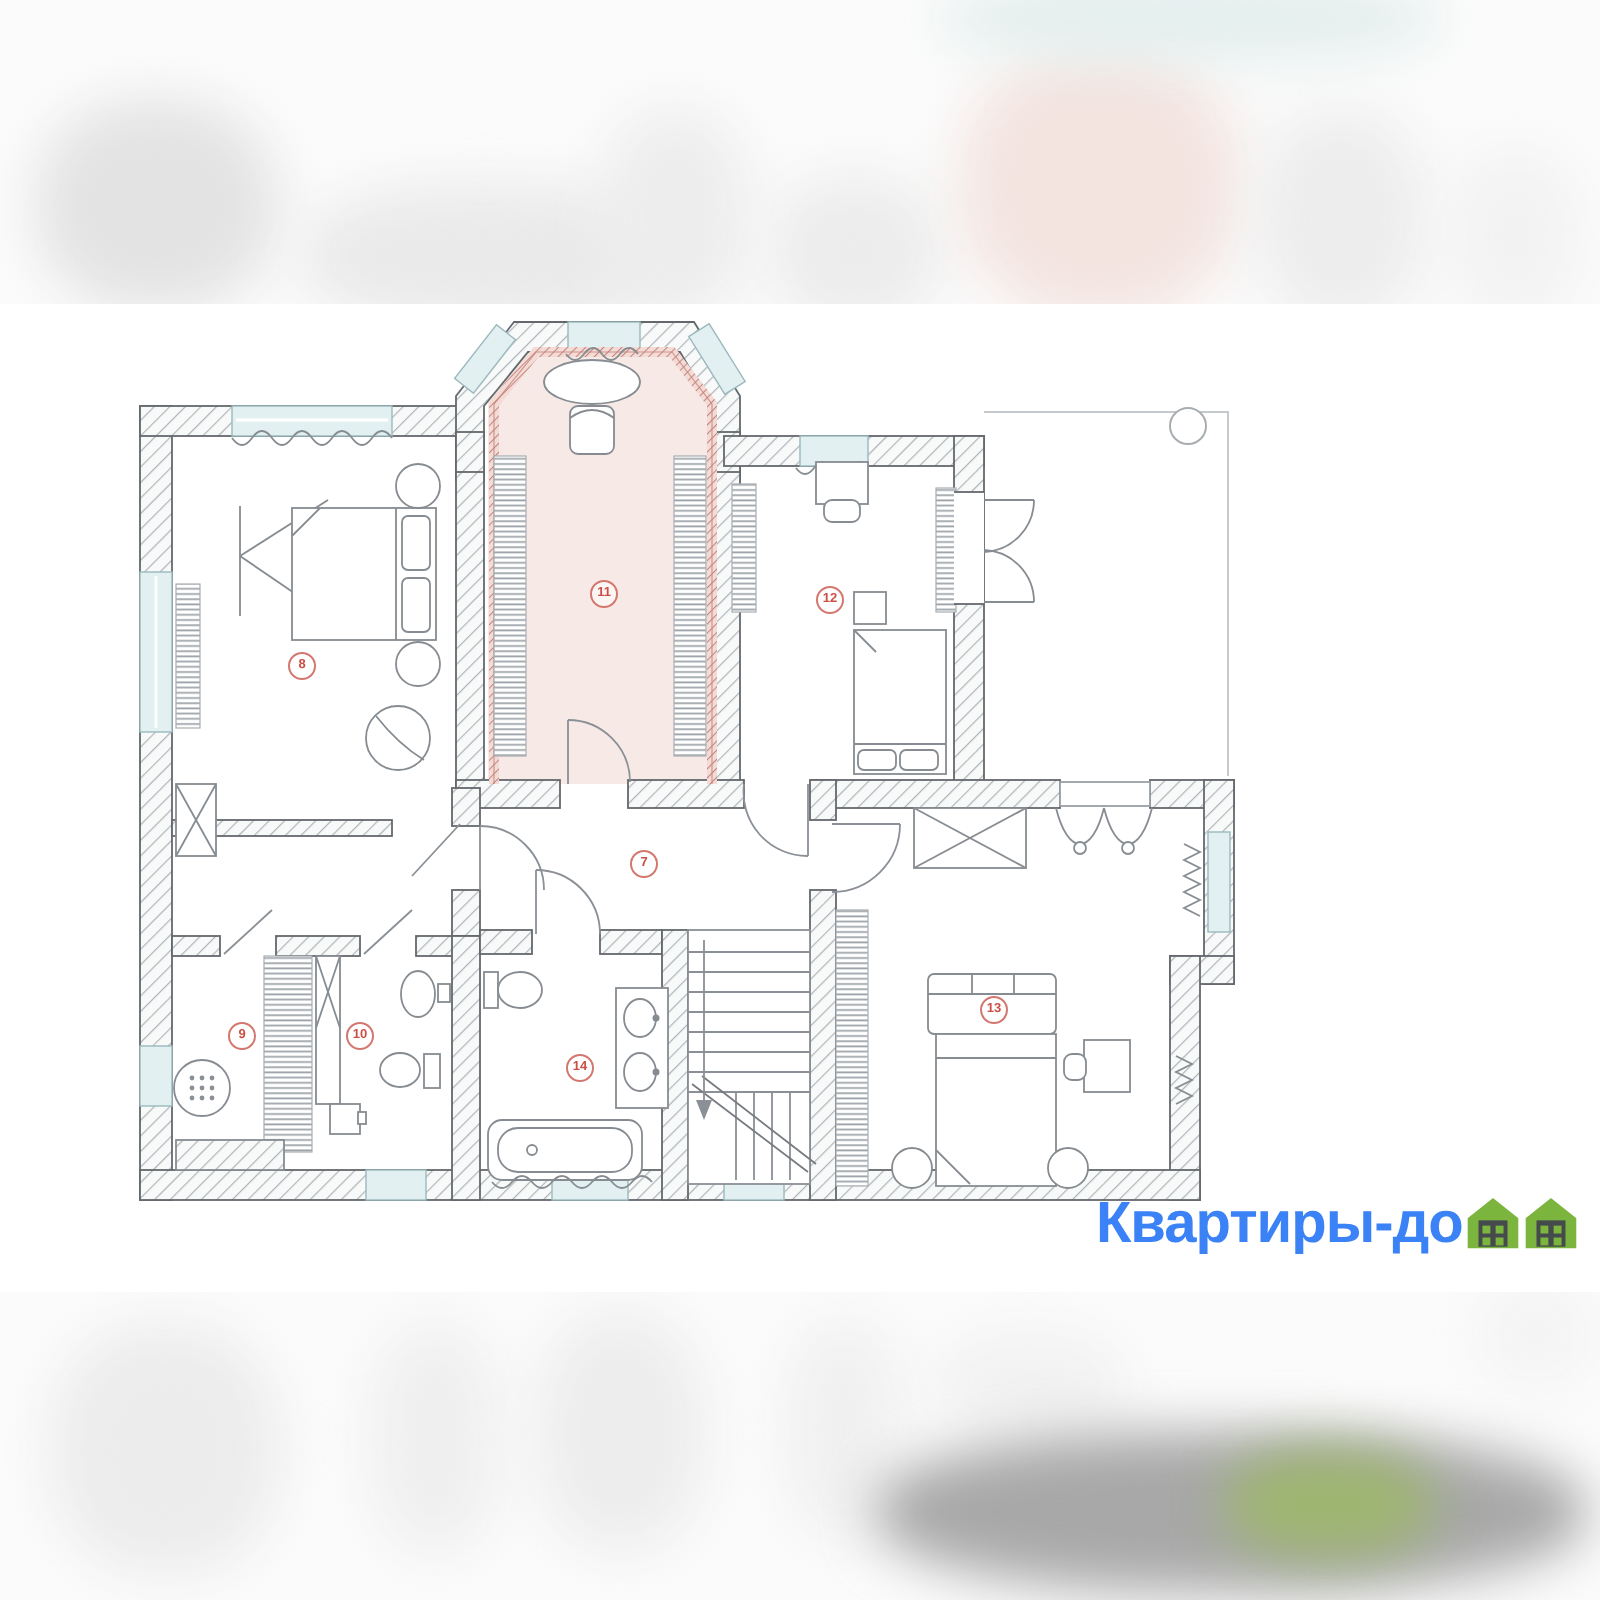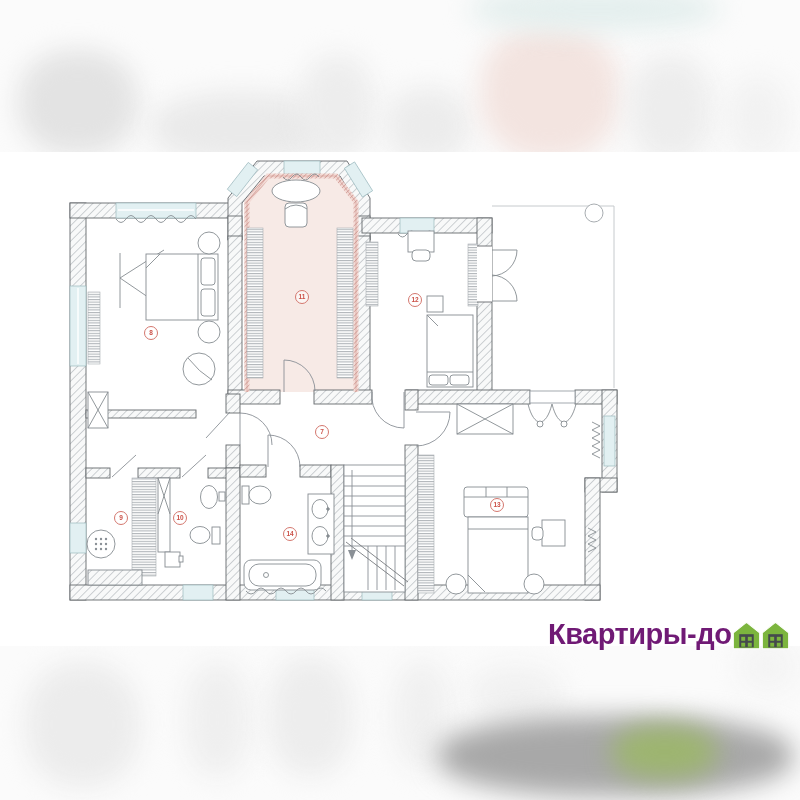--- a/index.html
+++ b/index.html
@@ -14,23 +14,23 @@
   .sharp{position:absolute;left:0;top:152px;width:800px;height:494px;background:#ffffff;}
   svg.plan{position:absolute;left:0;top:0;width:800px;height:800px;}
   .badge{
     position:absolute;width:14px;height:14px;border-radius:50%;
     border:1.2px solid #d4776e;color:#cb4f45;background:rgba(255,255,255,.55);
     font-size:6.5px;font-weight:bold;line-height:11.5px;text-align:center;
     box-sizing:border-box;transform:translate(-50%,-50%);
   }
   .watermark{
     position:absolute;top:597px;right:6px;height:38px;
-    display:flex;align-items:flex-end;
-    font-weight:bold;font-size:29px;line-height:1.1;color:#701a75;
-    letter-spacing:-0.5px;white-space:nowrap;margin-top:16px;
+    display:flex;align-items:flex-start;
+    font-weight:bold;font-size:29px;line-height:1.1;color:#3b82f6;
+    letter-spacing:-0.5px;white-space:nowrap;
   }
   .watermark .houses{height:29px;width:auto;margin:0 1px 1px 1px;display:block;}
 </style>
 </head>
 <body>
 
 <div class="band" id="band-top">
   <div class="blob" style="left:18px;top:50px;width:120px;height:105px;background:#e3e3e3"></div>
   <div class="blob" style="left:150px;top:92px;width:185px;height:72px;background:#eaeaea"></div>
   <div class="blob" style="left:300px;top:55px;width:75px;height:105px;background:#ededed"></div>

